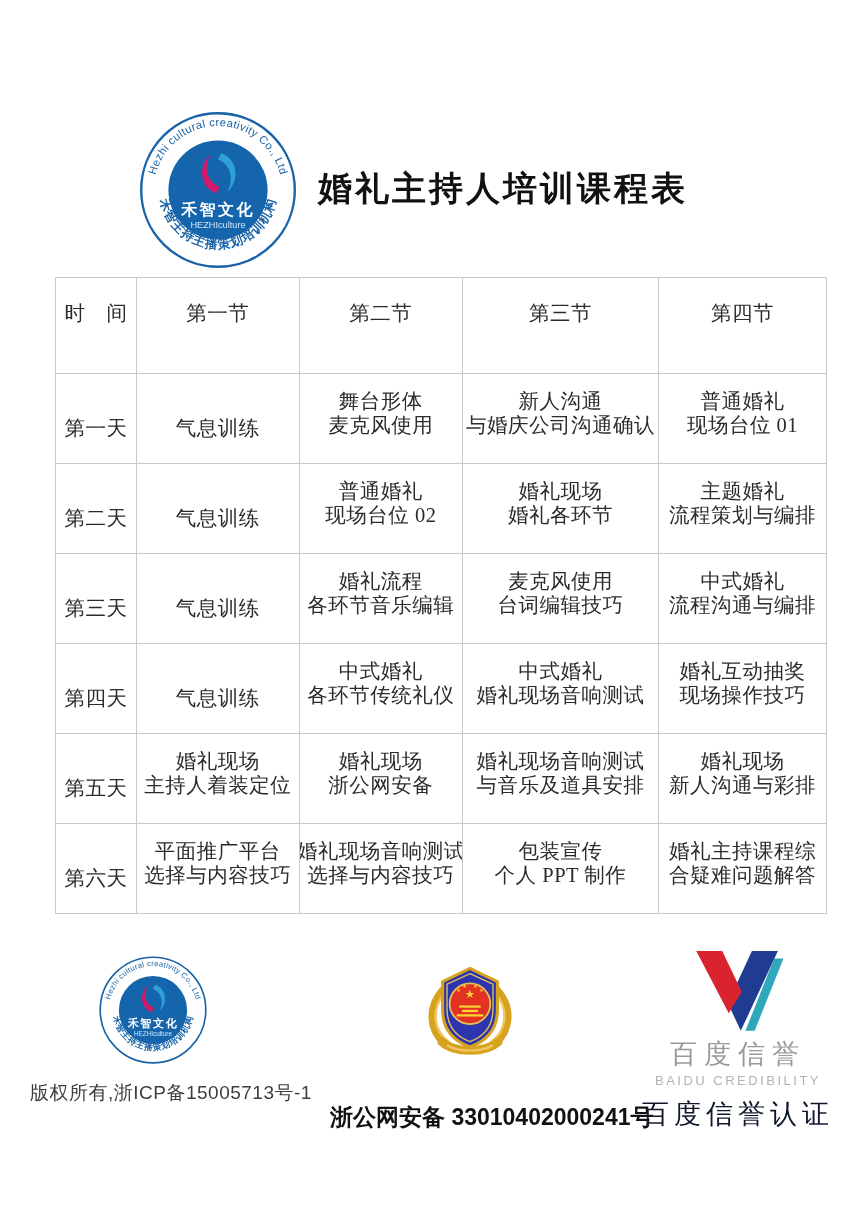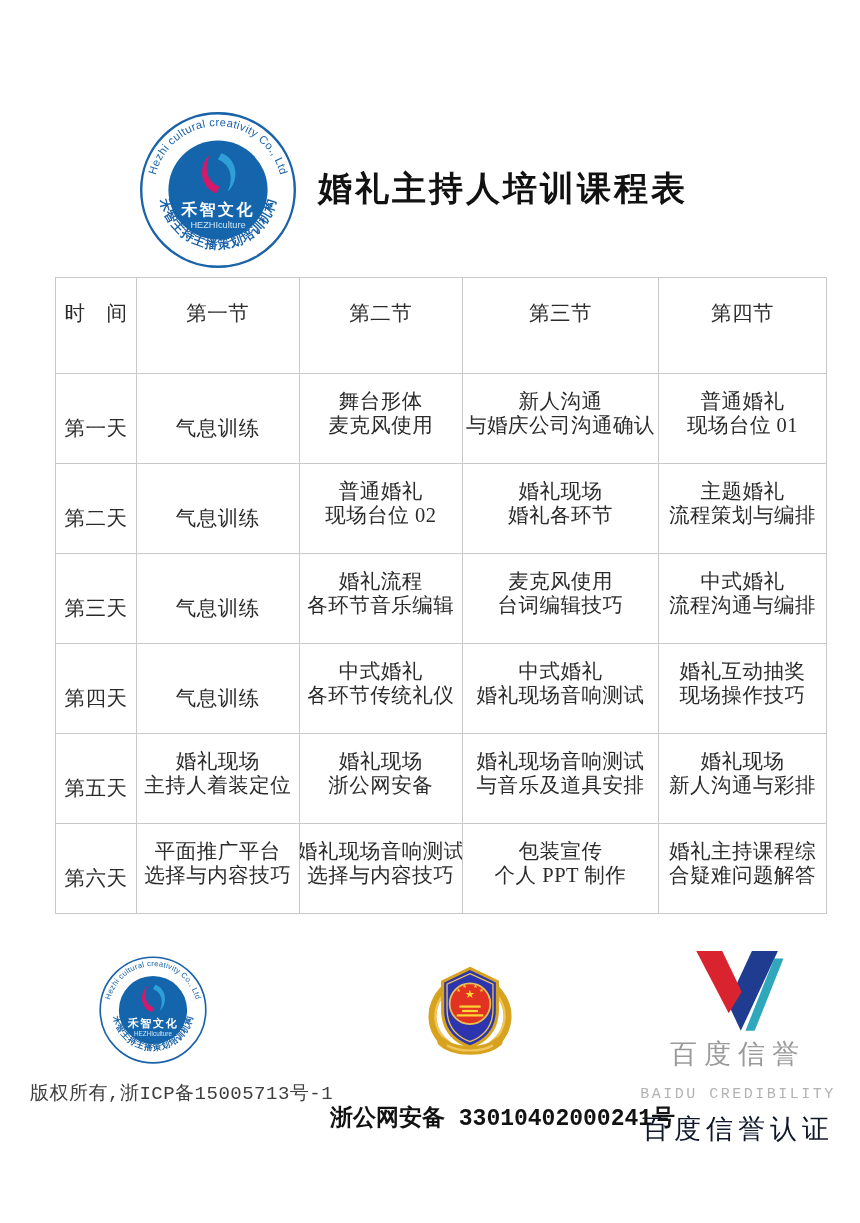--- a/index.html
+++ b/index.html
@@ -22,31 +22,31 @@
   .col-time{width:10.5%;} .col-1{width:21.1%;} .col-2{width:21.2%;}
   .col-3{width:25.4%;} .col-4{width:21.8%;}
   .hrow{height:96px;} .drow{height:90px;}
   .cell{height:100%;display:flex;flex-direction:column;align-items:center;box-sizing:border-box;}
   .cell.one{justify-content:center;padding-bottom:22px;margin-top:42px;}
   .cell.two{justify-content:center;padding-top:13px;padding-bottom:22px;}
   .cell.head{justify-content:flex-end;padding-bottom:24px;}
   .line{line-height:1.15;}
 
   
-  .sans{font-family:Liberation Mono, monospace;}
+  .sans{font-family:Liberation Sans, sans-serif;}
   .copyright{position:absolute;left:30px;top:1080px;font-size:19px;color:#3d3d3d;
              letter-spacing:0.5px;white-space:nowrap;}
   .police-badge{position:absolute;left:417px;top:955px;width:106px;height:108px;}
   .police-badge svg{width:100%;height:100%;display:block;}
   .police-text{position:absolute;left:330px;top:1102px;width:280px;text-align:center;
                font-size:23px;font-weight:700;color:#121212;white-space:nowrap;}
   .baidu-block{position:absolute;left:638px;top:946px;width:200px;text-align:center;}
   .baidu-vmark{width:102px;height:88px;margin:0 auto;display:block;}
   .baidu-cn{font-size:27px;color:#9a9a9a;letter-spacing:7px;margin-top:2px;white-space:nowrap;}
-  .baidu-en{font-size:15px;color:#b3b3b3;letter-spacing:2.5px;margin-top:14px;white-space:nowrap;}
+  .baidu-en{font-size:13px;color:#b3b3b3;letter-spacing:2.5px;margin-top:1px;white-space:nowrap;}
   .baidu-cert{font-size:27px;color:#0f172a;letter-spacing:5px;margin-top:8px;white-space:nowrap;}
 </style>
 </head>
 <body>
 
 <div class="page">
 
   <div class="hezhi-logo logo-head">
     <svg viewBox="0 0 200 200">
       <circle cx="100" cy="100" r="96" fill="#ffffff" stroke="#1a63a8" stroke-width="3"></circle>

